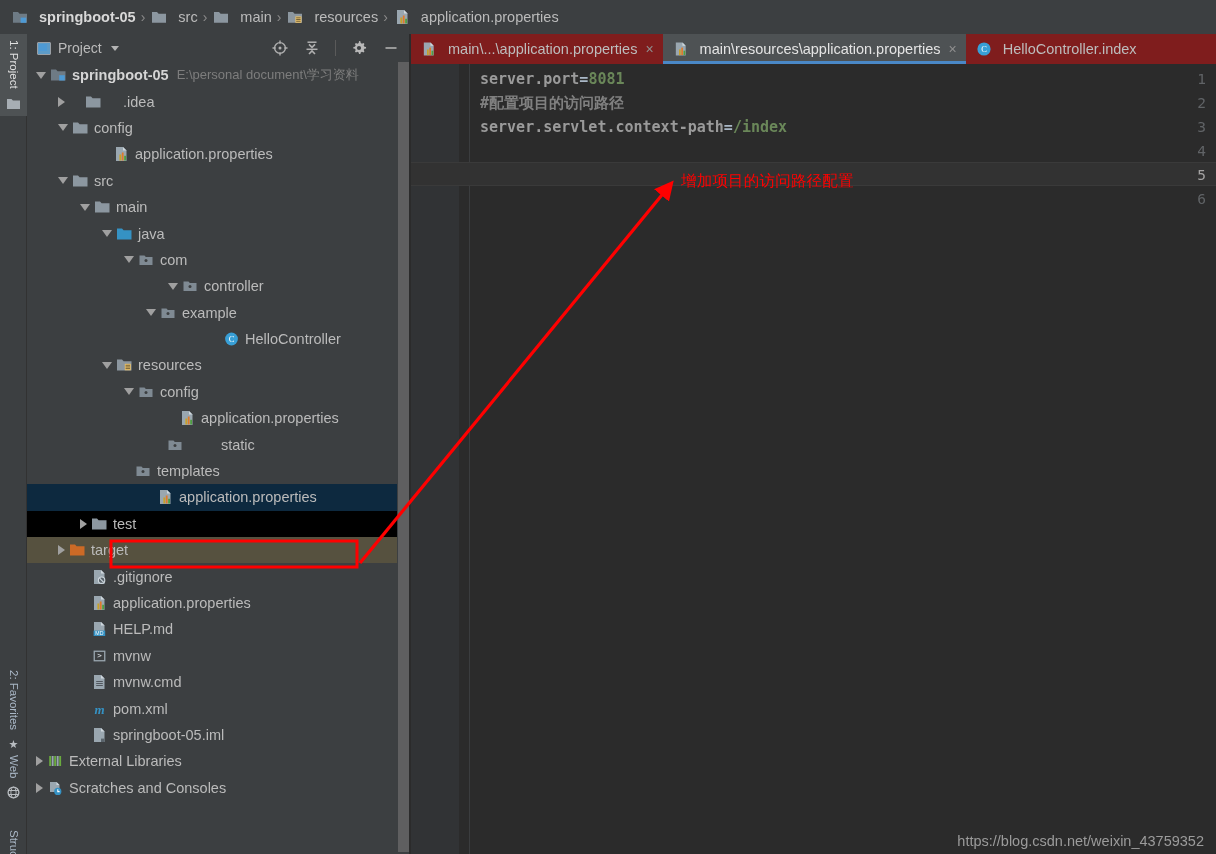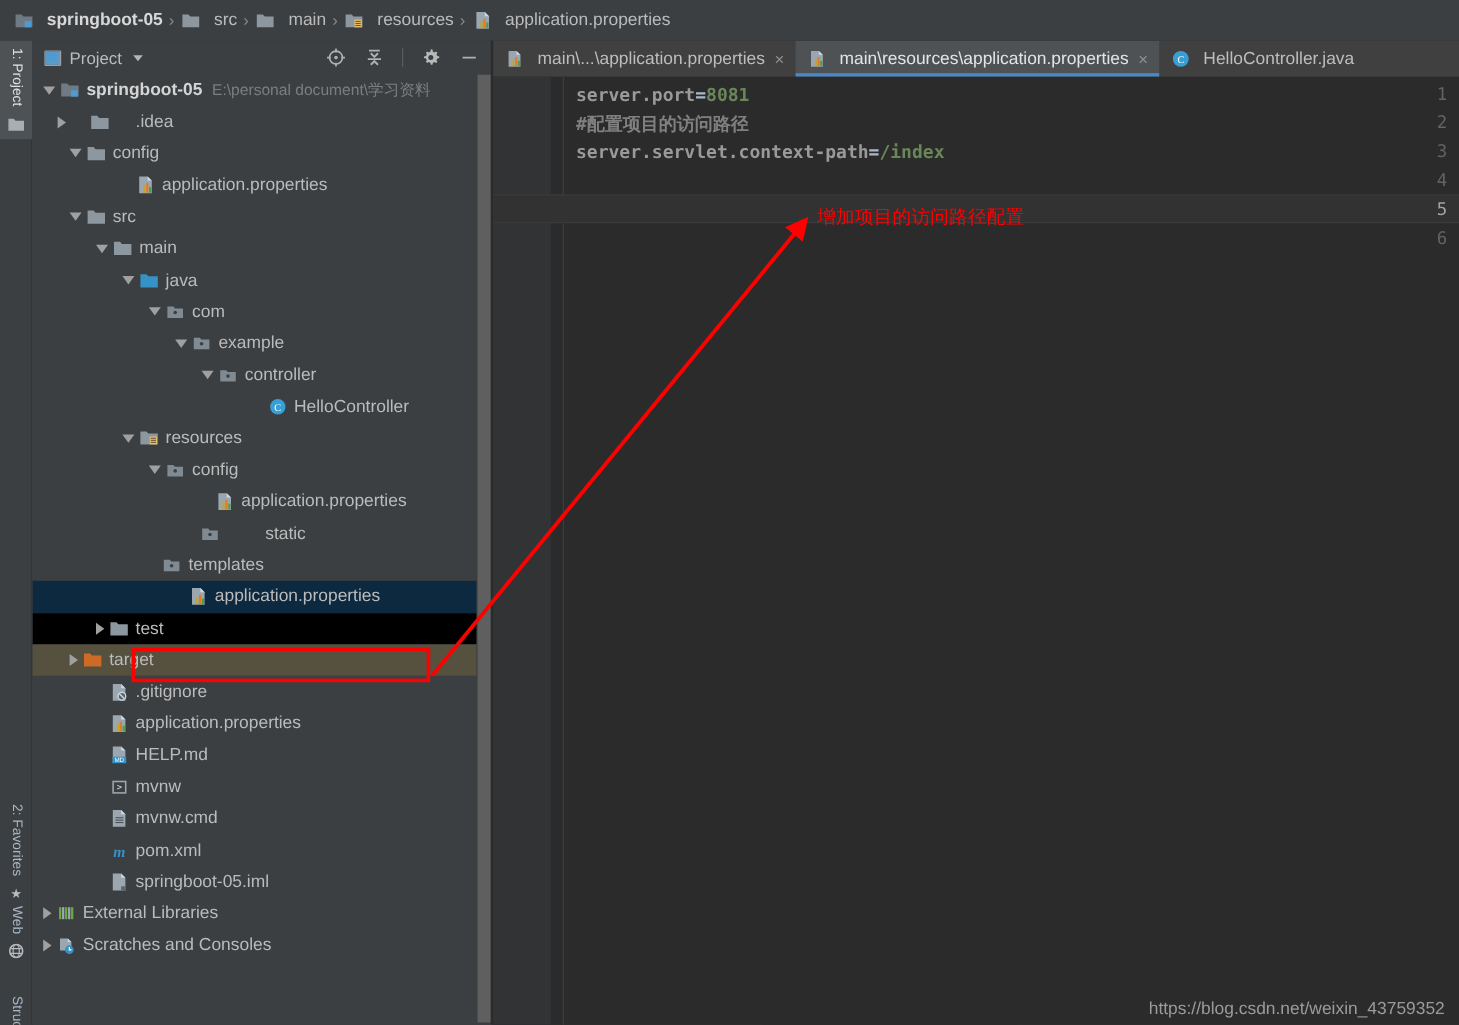--- a/index.html
+++ b/index.html
@@ -159,21 +159,21 @@
 
   
   .editor-area {
     position: absolute; left: 411px; top: 34px;
     width: 805px; height: 820px;
     background: #2b2b2b;
   }
   .tabbar {
     position: absolute; left: 0; top: 0;
     width: 805px; height: 30px;
-    background: #404040;
+    background: #7f1d1d;
     display: flex; align-items: stretch;
     overflow: hidden;
   }
   .etab {
     display: flex; align-items: center;
     gap: 6px;
     padding: 0 9px 0 10px;
     position: relative;
     color: #bdbdbd;
     font-size: 14.5px;
@@ -374,21 +374,21 @@
       <div id="tree-rows">
           <div class="row" style="padding-left: 9px;">
             <span class="arrow open"></span>
             <svg class="ico" width="17" height="16" viewBox="0 0 17 16">
               <path d="M1 2.5 h5 l1.6 1.8 H15.5 v9.2 H1z" fill="#6e7b85"></path>
               <rect x="9.2" y="8.2" width="5.6" height="5.3" fill="#4e9ad4"></rect>
             </svg>
             <span class="label bold">springboot-05</span>
             <span class="subpath">E:\personal document\学习资料</span>
           </div>
-          <div class="row" style="padding-left: 21px; gap: 16px;">
+          <div class="row" style="padding-left: 31px; gap: 16px;">
             <span class="arrow closed"></span>
             <svg class="ico" width="17" height="16" viewBox="0 0 17 16">
               <path d="M1 2.5 h5 l1.6 1.8 H15.5 v9.2 H1z" fill="#8c97a0"></path>
             </svg>
             <span class="label">.idea</span>
           </div>
           <div class="row" style="padding-left: 31px;">
             <span class="arrow open"></span>
             <svg class="ico" width="17" height="16" viewBox="0 0 17 16">
               <path d="M1 2.5 h5 l1.6 1.8 H15.5 v9.2 H1z" fill="#8c97a0"></path>
@@ -428,35 +428,35 @@
             <span class="label">java</span>
           </div>
           <div class="row" style="padding-left: 97px;">
             <span class="arrow open"></span>
             <svg class="ico" width="17" height="16" viewBox="0 0 17 16">
               <path d="M1.5 3.5 h5 l1.3 1.5 H14.5 v8 H1.5z" fill="#7f8a93"></path>
               <circle cx="8" cy="8.4" r="1.5" fill="#3c3f41"></circle>
             </svg>
             <span class="label">com</span>
           </div>
-          <div class="row" style="padding-left: 119px;">
+          <div class="row" style="padding-left: 141px;">
             <span class="arrow open"></span>
             <svg class="ico" width="17" height="16" viewBox="0 0 17 16">
               <path d="M1.5 3.5 h5 l1.3 1.5 H14.5 v8 H1.5z" fill="#7f8a93"></path>
               <circle cx="8" cy="8.4" r="1.5" fill="#3c3f41"></circle>
             </svg>
-            <span class="label">example</span>
-          </div>
-          <div class="row" style="padding-left: 141px;">
+            <span class="label">controller</span>
+          </div>
+          <div class="row" style="padding-left: 119px;">
             <span class="arrow open"></span>
             <svg class="ico" width="17" height="16" viewBox="0 0 17 16">
               <path d="M1.5 3.5 h5 l1.3 1.5 H14.5 v8 H1.5z" fill="#7f8a93"></path>
               <circle cx="8" cy="8.4" r="1.5" fill="#3c3f41"></circle>
             </svg>
-            <span class="label">controller</span>
+            <span class="label">example</span>
           </div>
           <div class="row" style="padding-left: 185px;">
             <span class="arrow none" style="margin-right: 4px;"></span>
             <svg class="ico" width="17" height="16" viewBox="0 0 17 16">
               <circle cx="8.5" cy="8" r="6.4" fill="#389fd6"></circle>
               <text x="8.5" y="11.2" font-size="8.6" text-anchor="middle" fill="#ffffff" font-family="Liberation Serif, serif">C</text>
             </svg>
             <span class="label">HelloController</span>
           </div>
           <div class="row" style="padding-left: 75px;">
@@ -648,21 +648,21 @@
           <rect x="11.2" y="9.8" width="1.8" height="4.7" fill="#4f9f3f"></rect>
         </svg>
         <span>main\resources\application.properties</span>
         <span class="etab-close">×</span>
       </div>
       <div class="etab">
         <svg class="ico" width="16" height="16" viewBox="0 0 16 16">
           <circle cx="8" cy="8" r="6.6" fill="#389fd6"></circle>
           <text x="8" y="11.4" font-size="8.5" text-anchor="middle" fill="#ffffff" font-family="Liberation Serif, serif">C</text>
         </svg>
-        <span>HelloController.java</span>
+        <span>HelloController.index</span>
       </div>
     </div>
 
     <div class="code-area">
       <div class="gutter"></div>
       <div class="gutter-border"></div>
       <div id="caret-gut" class="caret-line gut" style="top: 98px;"></div>
       <div id="caret-row" class="caret-line" style="top: 98px;"></div>
       <div id="line-numbers">
           <div class="lnum" style="top: 3px;">1</div>

